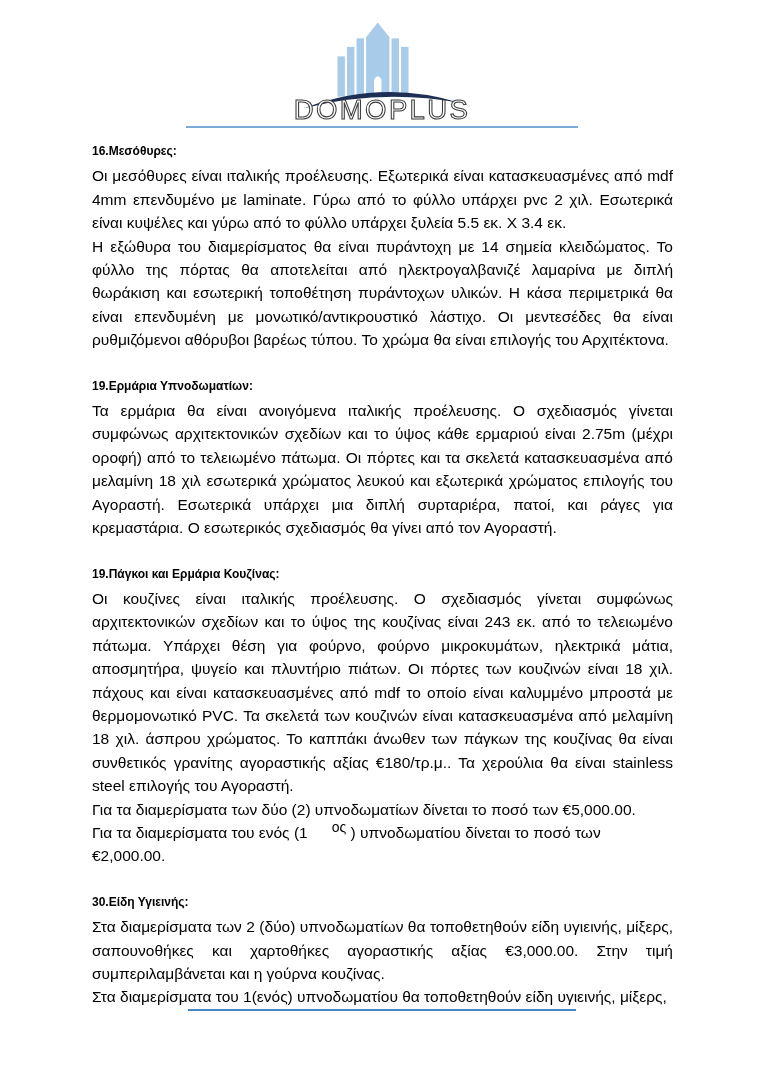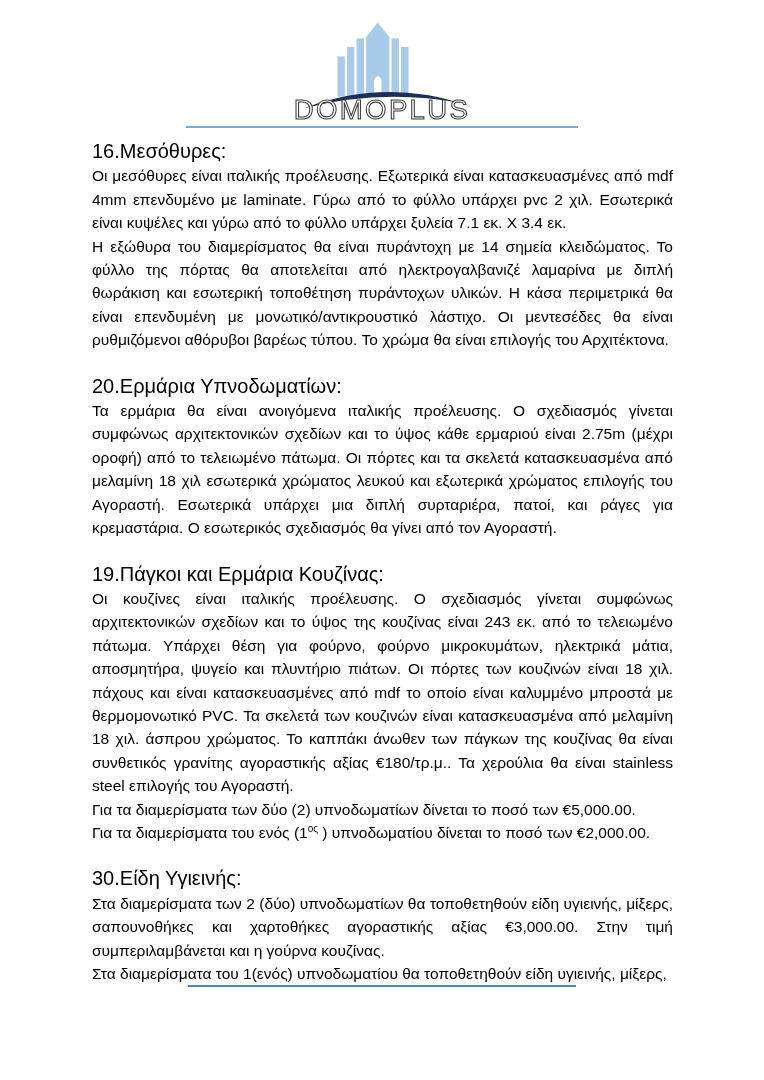--- a/index.html
+++ b/index.html
@@ -27,34 +27,35 @@
     background: #7aabd6;
   }
   
   .content {
     padding: 12px 91px 0 92px;
     font-size: 15.5px;
     line-height: 23.4px;
   }
   .content section:first-child h2 { margin-top: 0; }
   h2.sec-heading {
-    font-size: 20px;
-    font-weight: normal;
+    font-size: 12px;
+    font-weight: bold;
     margin-top: 23px;
     margin-bottom: 1px;
   }
   p.body-par {
     text-align: justify;
     text-justify: inter-word;
   }
   p.body-line { text-align: left; }
   sup.ord {
-    font-size: 10px;
+    font-size: 14px;
     vertical-align: super;
     line-height: 0;
+    margin-left: 24px;
   }
   
   .footer {
     margin-top: auto;
     padding-bottom: 38px;
   }
   .footer-rule {
     width: 388px; height: 2px;
     margin: 0 auto;
     background: #4a86c4;
@@ -82,29 +83,29 @@
 
       <text x="80" y="99" text-anchor="middle" font-family="Liberation Sans, DejaVu Sans, sans-serif" font-size="26" letter-spacing="2.2" fill="#ffffff" stroke="#3a3a3a" stroke-width="1">DOMOPLUS</text>
     </svg>
     <div class="header-rule"></div>
   </div>
 
   <div class="content">
 
     <section>
       <h2 class="sec-heading">16.Μεσόθυρες:</h2>
-      <p class="body-par">Οι μεσόθυρες είναι ιταλικής προέλευσης. Εξωτερικά είναι κατασκευασμένες από mdf 4mm επενδυμένο με laminate. Γύρω από το φύλλο υπάρχει pvc 2 χιλ. Εσωτερικά είναι κυψέλες και γύρω από το φύλλο υπάρχει ξυλεία 7.1 εκ. X 3.4 εκ.</p>
+      <p class="body-par">Οι μεσόθυρες είναι ιταλικής προέλευσης. Εξωτερικά είναι κατασκευασμένες από mdf 4mm επενδυμένο με laminate. Γύρω από το φύλλο υπάρχει pvc 2 χιλ. Εσωτερικά είναι κυψέλες και γύρω από το φύλλο υπάρχει ξυλεία 5.5 εκ. X 3.4 εκ.</p>
     </section>
 
     <section>
       <p class="body-par">Η εξώθυρα του διαμερίσματος θα είναι πυράντοχη με 14 σημεία κλειδώματος. Το φύλλο της πόρτας θα αποτελείται από ηλεκτρογαλβανιζέ λαμαρίνα με διπλή θωράκιση και εσωτερική τοποθέτηση πυράντοχων υλικών. Η κάσα περιμετρικά θα είναι επενδυμένη με μονωτικό/αντικρουστικό λάστιχο. Οι μεντεσέδες θα είναι ρυθμιζόμενοι αθόρυβοι βαρέως τύπου. Το χρώμα θα είναι επιλογής του Αρχιτέκτονα.</p>
     </section>
 
     <section>
-      <h2 class="sec-heading">20.Ερμάρια Υπνοδωματίων:</h2>
+      <h2 class="sec-heading">19.Ερμάρια Υπνοδωματίων:</h2>
       <p class="body-par">Τα ερμάρια θα είναι ανοιγόμενα ιταλικής προέλευσης. Ο σχεδιασμός γίνεται συμφώνως αρχιτεκτονικών σχεδίων και το ύψος κάθε ερμαριού είναι 2.75m (μέχρι οροφή) από το τελειωμένο πάτωμα. Οι πόρτες και τα σκελετά κατασκευασμένα από μελαμίνη 18 χιλ εσωτερικά χρώματος λευκού και εξωτερικά χρώματος επιλογής του Αγοραστή. Εσωτερικά υπάρχει μια διπλή συρταριέρα, πατοί, και ράγες για κρεμαστάρια. Ο εσωτερικός σχεδιασμός θα γίνει από τον Αγοραστή.</p>
     </section>
 
     <section>
       <h2 class="sec-heading">19.Πάγκοι και Ερμάρια Κουζίνας:</h2>
       <p class="body-par">Οι κουζίνες είναι ιταλικής προέλευσης. Ο σχεδιασμός γίνεται συμφώνως αρχιτεκτονικών σχεδίων και το ύψος της κουζίνας είναι 243 εκ. από το τελειωμένο πάτωμα. Υπάρχει θέση για φούρνο, φούρνο μικροκυμάτων, ηλεκτρικά μάτια, αποσμητήρα, ψυγείο και πλυντήριο πιάτων. Οι πόρτες των κουζινών είναι 18 χιλ. πάχους και είναι κατασκευασμένες από mdf το οποίο είναι καλυμμένο μπροστά με θερμομονωτικό PVC. Τα σκελετά των κουζινών είναι κατασκευασμένα από μελαμίνη 18 χιλ. άσπρου χρώματος. Το καππάκι άνωθεν των πάγκων της κουζίνας θα είναι συνθετικός γρανίτης αγοραστικής αξίας €180/τρ.μ.. Τα χερούλια θα είναι stainless steel επιλογής του Αγοραστή.</p>
       <p class="body-line">Για τα διαμερίσματα των δύο (2) υπνοδωματίων δίνεται το ποσό των €5,000.00.</p>
       <p class="body-line"><span>Για τα διαμερίσματα του ενός (1</span><sup class="ord">ος</sup><span> ) υπνοδωματίου δίνεται το ποσό των €2,000.00.</span></p>
     </section>
 

